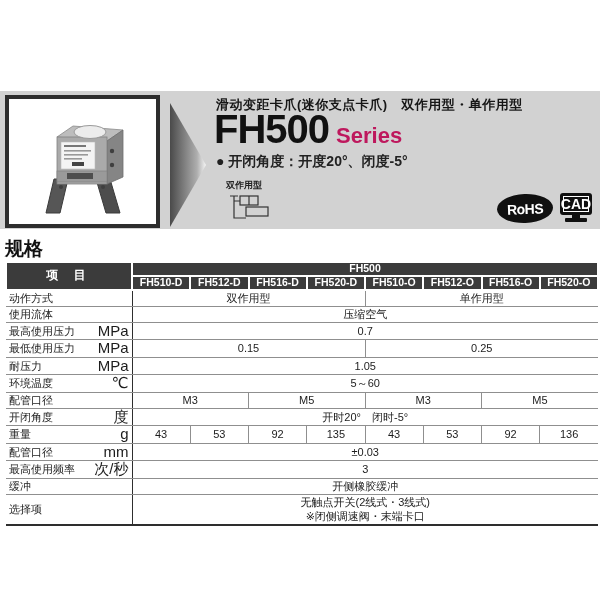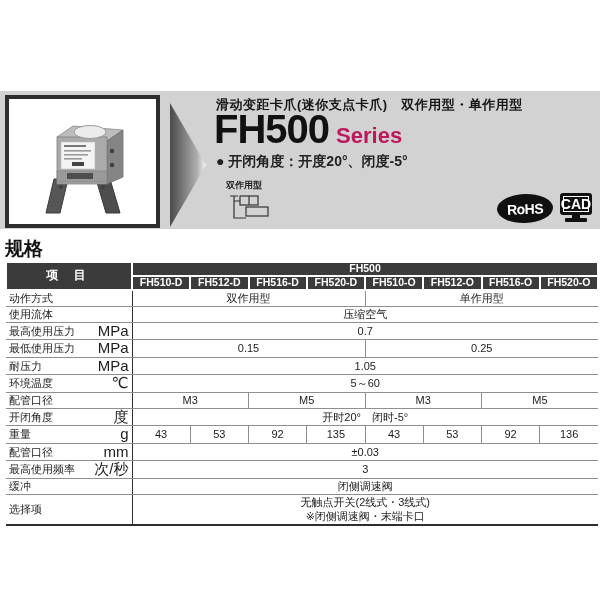--- a/index.html
+++ b/index.html
@@ -270,21 +270,21 @@
           </td>
         <td colspan="8">3</td>
       </tr>
       <tr class="body">
         <td class="label-cell">
             <div class="lbl-wrap">
               <span>缓冲</span>
               <span class="unit"></span>
             </div>
           </td>
-        <td colspan="8">闭侧调速阀</td>
+        <td colspan="8">开侧橡胶缓冲</td>
       </tr>
       <tr class="body last">
         <td class="label-cell">
             <div class="lbl-wrap">
               <span>选择项</span>
               <span class="unit"></span>
             </div>
           </td>
         <td colspan="8">
           <div class="two-line">

